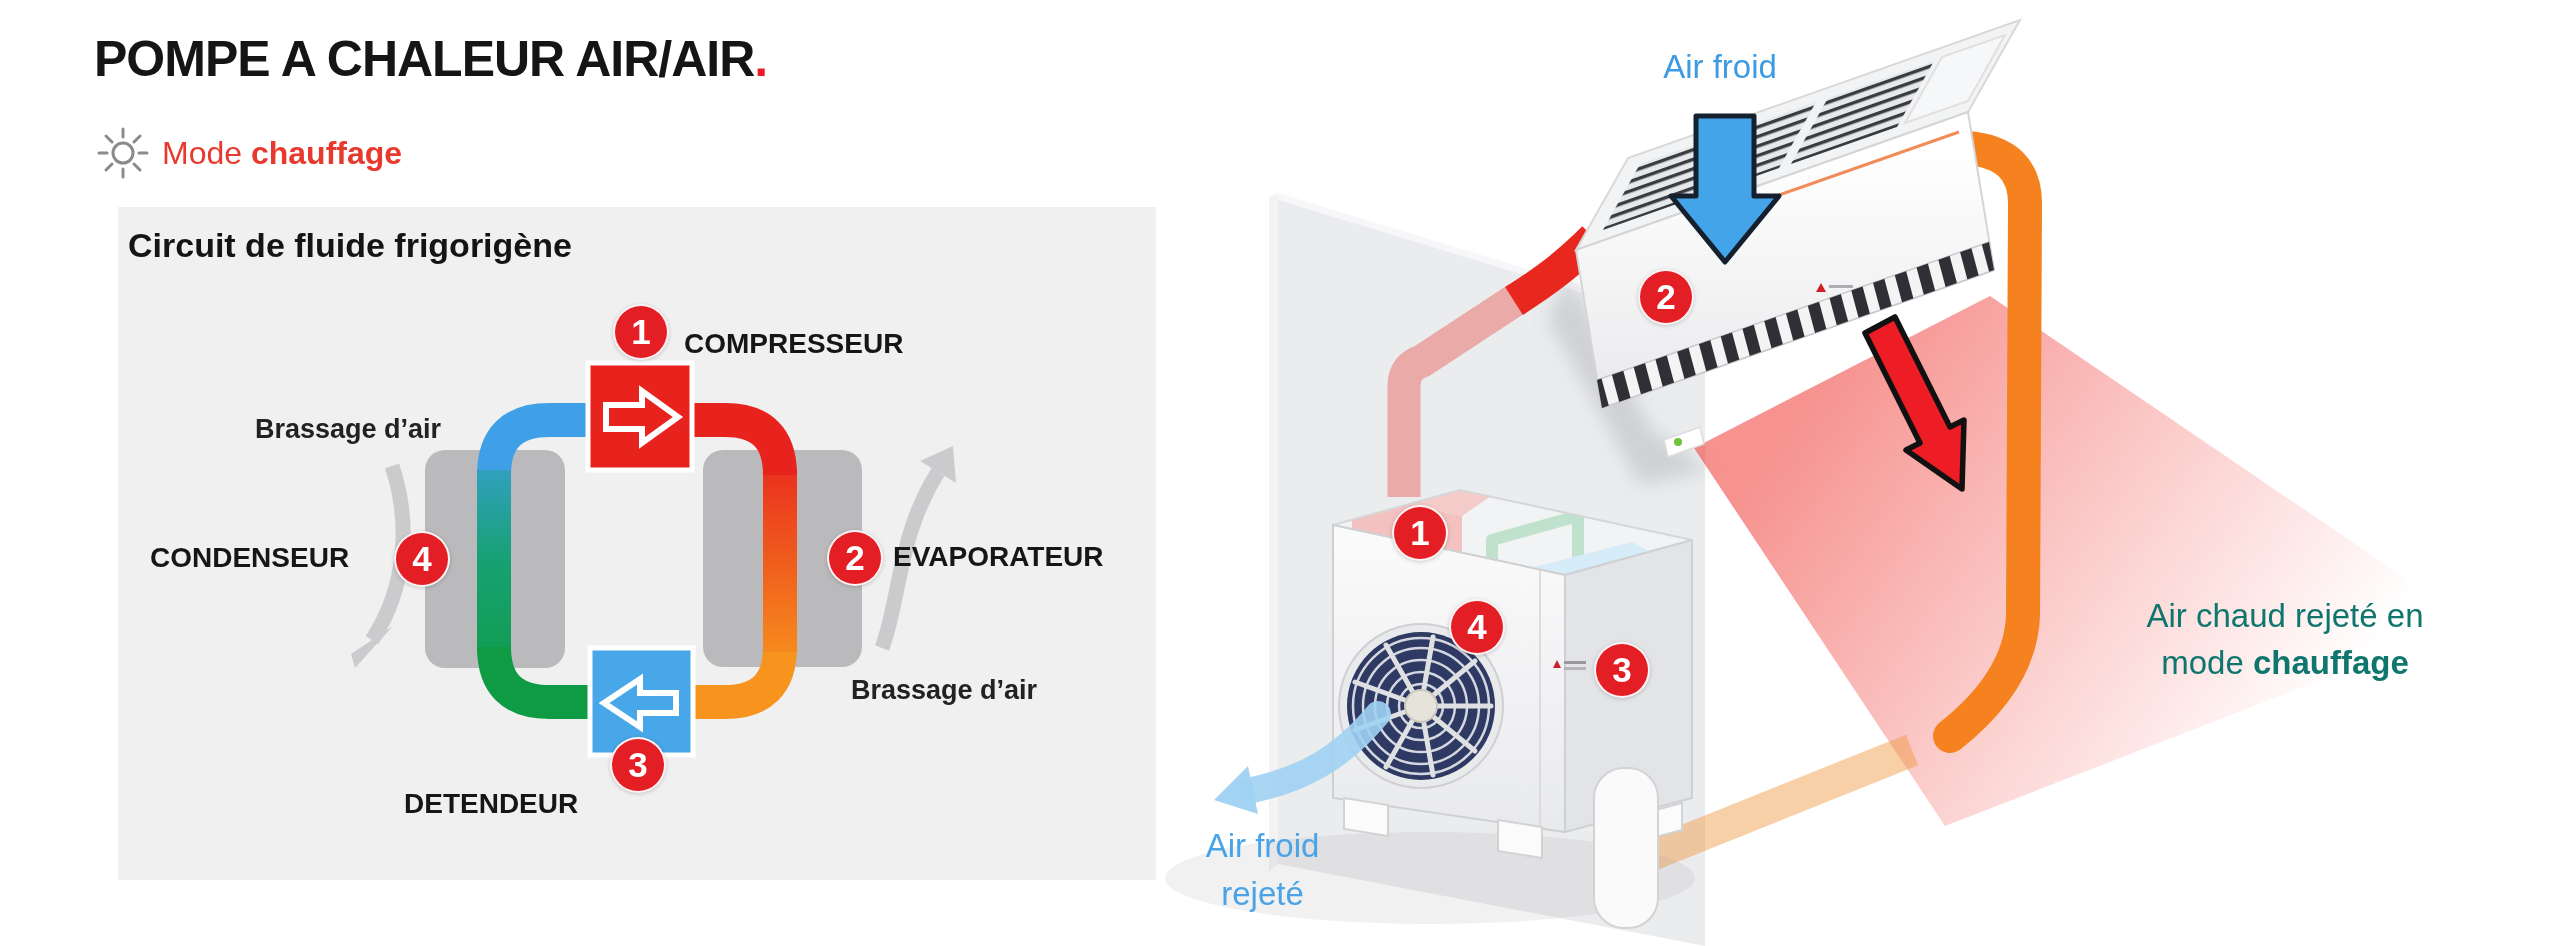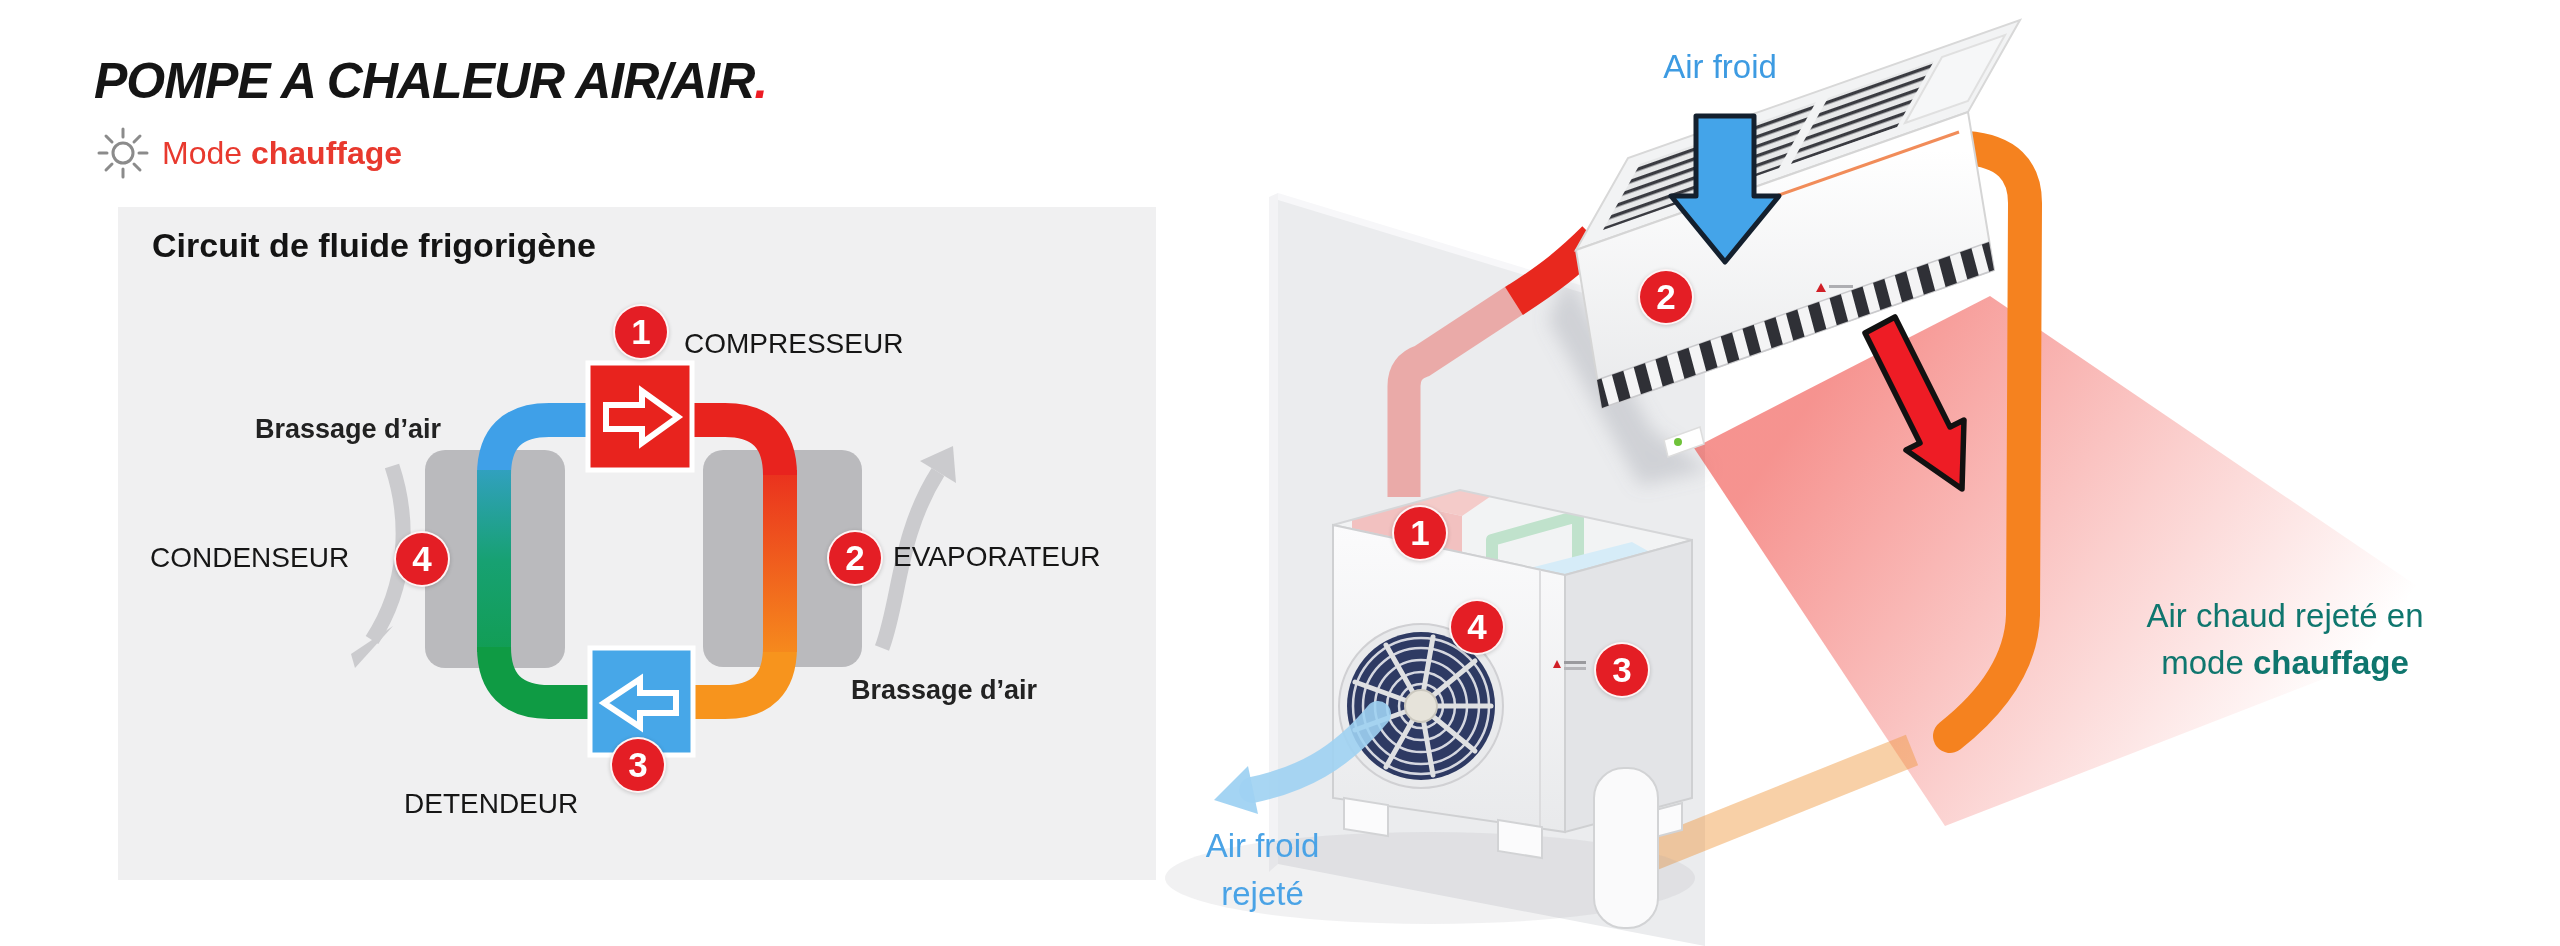--- a/index.html
+++ b/index.html
@@ -2,27 +2,27 @@
 <html><head>
 <meta charset="utf-8">
 <style>
   html,body{margin:0;padding:0;background:#fff;}
   .stage{
     position:relative;width:2560px;height:946px;overflow:hidden;background:#ffffff;
     font-family:"Liberation Sans", sans-serif;color:#1a1a1a;
   }
   .gfx{position:absolute;left:0;top:0;z-index:1;}
   .txt{position:absolute;z-index:3;white-space:nowrap;}
-  .page-title{left:94px;top:52px;font-size:50px;font-weight:bold;letter-spacing:-1px;color:#151515;font-style:italic;}
+  .page-title{left:94px;top:30px;font-size:50px;font-weight:bold;letter-spacing:-1px;color:#151515;}
   .page-title .dot{color:#ed1c24;}
   .mode-row{left:96px;top:126px;display:flex;align-items:center;gap:12px;}
   .mode-text{font-size:32px;color:#e8392e;}
   .mode-text b{font-weight:bold;}
-  .panel-title{left:152px;top:226px;font-size:34px;font-weight:bold;color:#141414;}
-  .comp-label{font-size:28px;font-weight:normal;color:#161616;}
+  .panel-title{left:128px;top:226px;font-size:34px;font-weight:bold;color:#141414;}
+  .comp-label{font-size:28px;font-weight:bold;color:#161616;}
   .air-label{font-size:27px;color:#222;font-weight:bold;}
   .badge{
     position:absolute;z-index:4;width:56px;height:56px;border-radius:50%;
     background:#e41e25;border:2px solid rgba(255,255,255,.95);box-sizing:border-box;
     color:#fff;font-size:35px;font-weight:bold;display:flex;align-items:center;justify-content:center;
     box-shadow:0 1px 4px rgba(0,0,0,.18);
   }
   .blue-label{font-size:33px;color:#3d9be2;text-align:center;}
   .blue-label2{font-size:33px;color:#4aa3e6;text-align:center;line-height:48px;}
   .hot-label{font-size:33px;color:#0f766e;text-align:center;line-height:47px;}

